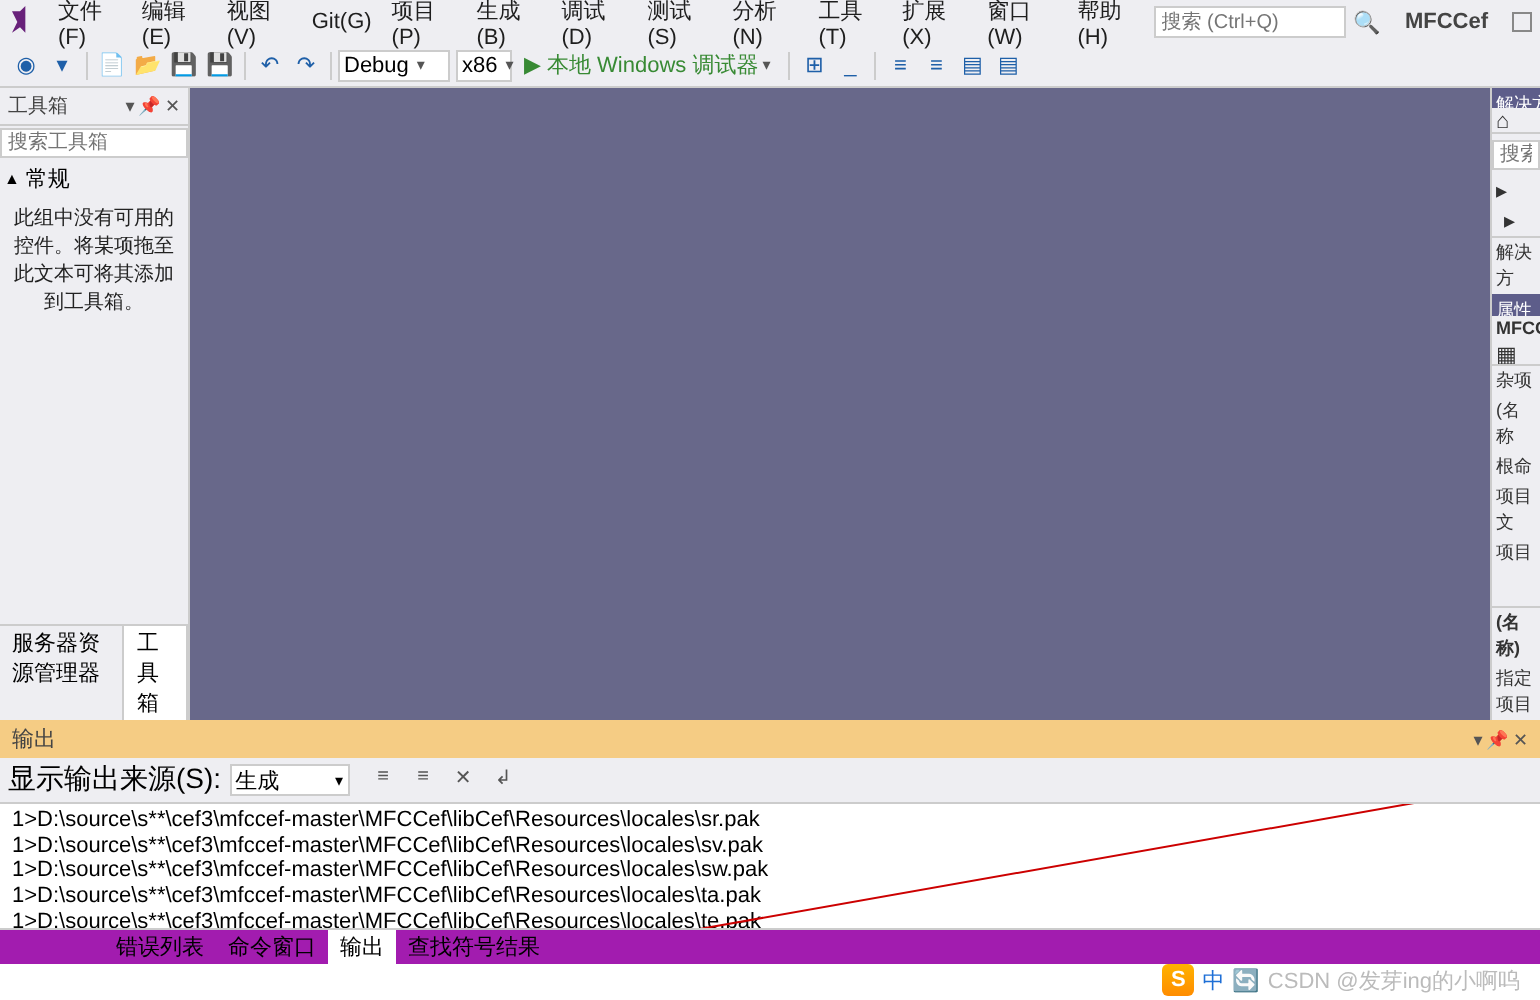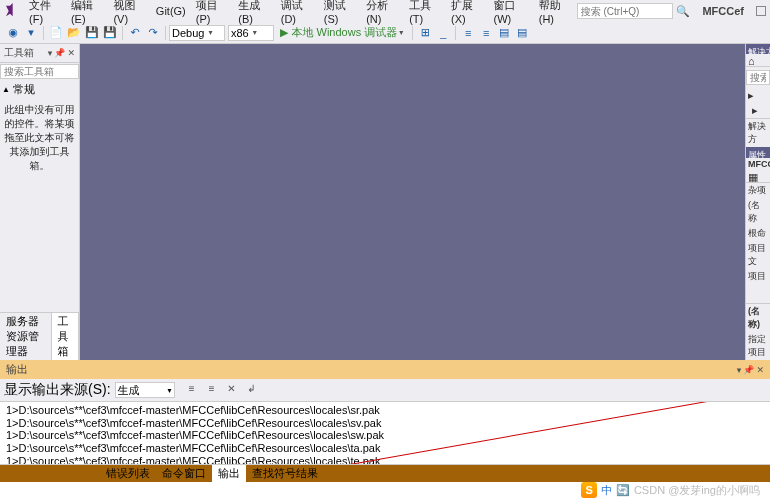--- a/index.html
+++ b/index.html
@@ -13,21 +13,21 @@
   .proj-name { font-weight: bold; color: #444; padding: 0 8px; }
   .win-ctrl { width: 10px; height: 10px; border: 1px solid #888; margin-left: 4px; }
   .toolbar { height: 22px; background: #eeeef2; display: flex; align-items: center; padding: 0 4px; border-bottom: 1px solid #ccc; }
   .tb-btn { width: 18px; height: 18px; display: flex; align-items: center; justify-content: center; color: #1e5fa8; }
   .tb-sep { width: 1px; height: 14px; background: #ccc; margin: 0 3px; }
   .combo { height: 16px; border: 1px solid #ccc; background: #fff; padding: 0 2px; font-size: 10px; display: flex; align-items: center; }
   .combo-arrow { margin-left: 4px; color: #555; font-size: 8px; }
   .run-btn { display: flex; align-items: center; color: #388a34; padding: 0 6px; }
   .run-btn .tri { color: #388a34; margin-right: 3px; }
   .main { display: flex; height: 316px; }
-  .left-panel { width: 80px; background: #eeeef2; display: flex; flex-direction: column; border-right: 1px solid #ccc; justify-content: center; }
+  .left-panel { width: 95px; background: #eeeef2; display: flex; flex-direction: column; border-right: 1px solid #ccc; justify-content: center; }
   .panel-title { background: #eeeef2; padding: 2px 4px; display: flex; justify-content: space-between; align-items: center; border-bottom: 1px solid #ccc; }
   .panel-title-text { color: #444; font-size: 10px; }
   .panel-ctrls { display: flex; gap: 2px; }
   .panel-ctrl { font-size: 9px; color: #555; cursor: pointer; }
   .search-tool { width: 100%; border: 1px solid #ccc; font-size: 10px; padding: 1px 3px; margin: 1px 0; }
   .drop-hdr { display: flex; align-items: center; padding: 2px; font-size: 10px; }
   .drop-hdr .tri { font-size: 8px; margin-right: 3px; }
   .empty-msg { padding: 4px; font-size: 10px; color: #222; text-align: center; line-height: 1.4; }
   .center { flex: 1; background: #68688a; }
   .right-panel { width: 25px; background: #eeeef2; border-left: 1px solid #ccc; display: flex; flex-direction: column; }
@@ -42,21 +42,21 @@
   .out-label { font-size: 14px; margin-right: 4px; }
   .out-combo { width: 60px; height: 16px; border: 1px solid #ccc; background: #fff; font-size: 10px; padding: 0 2px; display: flex; align-items: center; justify-content: space-between; }
   .out-btns { margin-left: 10px; display: flex; gap: 6px; }
   .out-btn { width: 14px; height: 14px; color: #555; font-size: 10px; text-align: center; }
   .out-body { flex: 1; overflow: hidden; padding: 2px 6px; font-family: Consolas, monospace; font-size: 10px; line-height: 1.15; color: #000; position: relative; background: #fff; }
   .out-line { white-space: nowrap; }
   .red-line { position: absolute; background: #c00; height: 1px; transform-origin: left center; }
   .thin-tabs { background: #eeeef2; display:flex; border-top:1px solid #ccc; font-size:10px;margin-top:30px;}
   .thin-tab{ padding:1px 6px; border-right:1px solid #ccc; cursor: pointer;}
   .thin-tab.active{ background:#fff; }
-  .bottom-tabs { background: #a16207; display:flex; font-size:10px; padding-left:100px; border-top: 1px solid #ccc;}
+  .bottom-tabs { background: #a21caf; display:flex; font-size:10px; padding-left:52px; border-top: 1px solid #ccc;}
   .bottom-tab{ padding:1px 6px; cursor: pointer;}
   .bottom-tab.active{ background:#fff; }
   .watermark { position: absolute; right: 10px; bottom: 2px; display: flex; align-items: center; gap: 4px; font-size: 11px; }
   .watermark .s-badge { width: 16px; height: 16px; border-radius: 3px; background: linear-gradient(#ffb300,#ff8c00); color: #fff; font-weight: bold; text-align: center; line-height: 16px; }
   .watermark .txt { color: #bbb; }
   .watermark .c-link { color: #1e6fd6; }
 </style>
 </head>
 <body>
 
@@ -96,21 +96,21 @@
   <div class="tb-btn">💾</div>
   <div class="tb-btn">💾</div>
   <div class="tb-sep"></div>
   <div class="tb-btn">↶</div>
   <div class="tb-btn">↷</div>
   <div class="tb-sep"></div>
   <div class="combo" style="width:56px">
     <span>Debug</span>
     <span class="combo-arrow">▾</span>
   </div>
-  <div class="combo" style="width:46px;margin-left:3px">
+  <div class="combo" style="width:28px;margin-left:3px">
     <span>x86</span>
     <span class="combo-arrow">▾</span>
   </div>
   <div class="run-btn">
     <span class="tri">▶</span>
     <span>本地 Windows 调试器</span>
     <span class="combo-arrow" style="margin-left:2px">▾</span>
   </div>
   <div class="tb-sep"></div>
   <div class="tb-btn">⊞</div>

